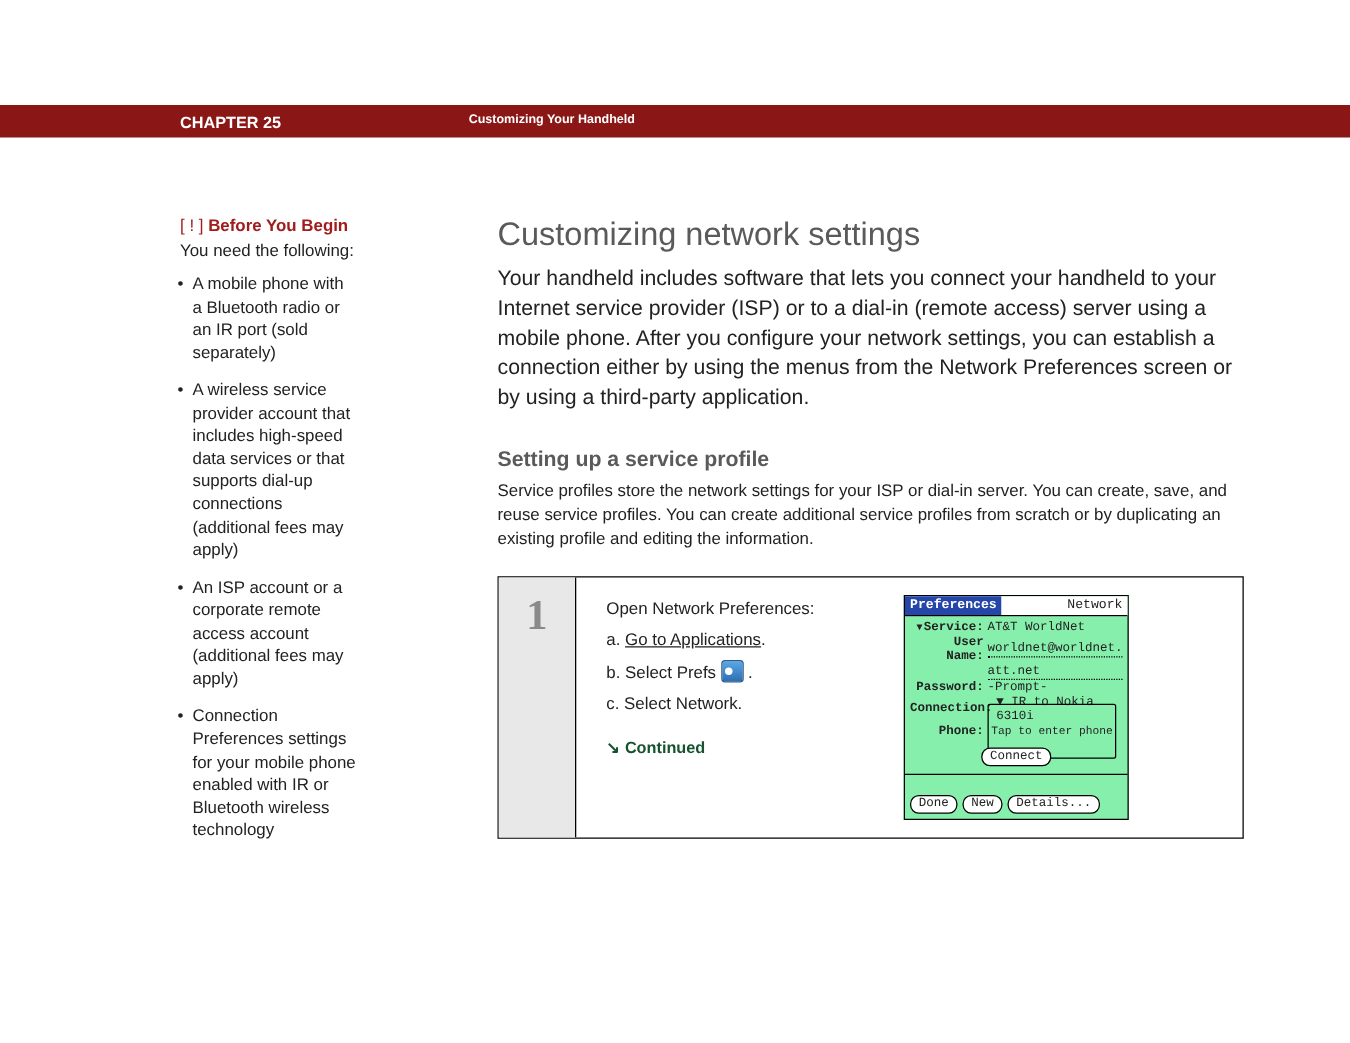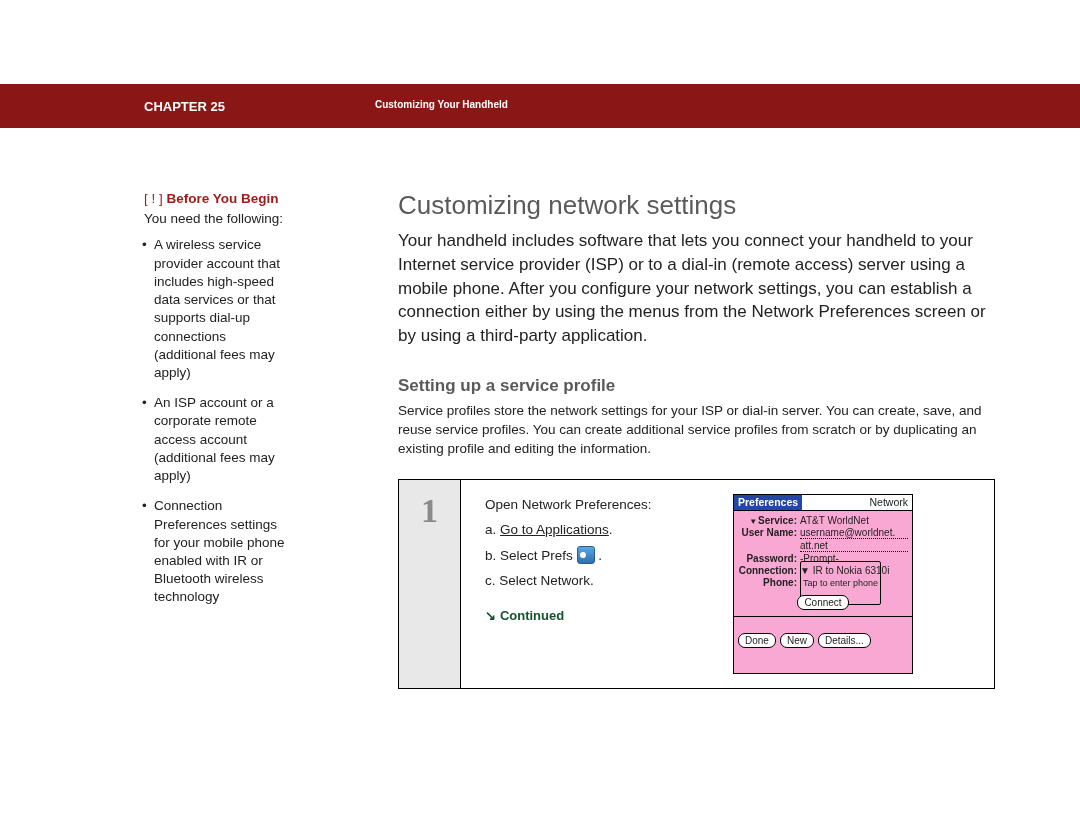--- a/index.html
+++ b/index.html
@@ -1,49 +1,49 @@
 <!DOCTYPE html>
 <html><head>
 <meta charset="utf-8">
 <style>
   * { box-sizing: border-box; margin: 0; padding: 0; }
   body { font-family: "Helvetica Neue", Arial, sans-serif; background: #fff; color: #222; width: 1080px; }
   .page { padding: 0 0 40px 0; }
   .topspace { height: 84px; }
-  .header-bar { background: #8a1616; color: #fff; height: 44px; display: flex; align-items: center; padding: 0 0; }
+  .header-bar { background: #8a1616; color: #fff; height: 26px; display: flex; align-items: center; padding: 0 0; }
   .header-inner { display: flex; width: 100%; }
   .hdr-chapter { font-weight: bold; font-size: 13px; margin-left: 144px; }
   .hdr-title { font-weight: bold; font-size: 10px; margin-left: 150px; }
   .content { display: flex; margin-top: 62px; padding: 0 85px 0 0; }
   .leftcol { width: 310px; flex-shrink: 0; padding-left: 144px; padding-right: 24px; font-size: 13.5px; line-height: 1.35; color: #222; }
   .byb-label { color: #a11d1d; font-weight: bold; font-size: 13.5px; }
   .byb-label .brackets { color: #a11d1d; font-weight: normal; }
   .leftcol p { margin-top: 2px; }
   .leftcol ul { list-style: none; margin-top: 8px; }
   .leftcol li { margin-bottom: 12px; position: relative; padding-left: 10px; }
   .leftcol li::before { content: "•"; position: absolute; left: -2px; top: 0; }
   .rightcol { flex: 1; padding-left: 88px; }
   h1 { font-size: 26px; font-weight: 400; color: #5a5a5a; letter-spacing: 0; margin-bottom: 8px; }
   .intro { font-size: 17px; line-height: 1.4; color: #222; margin-bottom: 28px; }
   h2 { font-size: 17px; font-weight: 700; color: #5a5a5a; margin-bottom: 6px; }
   .subintro { font-size: 13.5px; line-height: 1.4; color: #222; margin-bottom: 20px; }
   .stepbox { border: 1.5px solid #000; display: flex; min-height: 210px; }
   .stepnum-cell { width: 62px; background: #e8e8e8; border-right: 1.5px solid #000; display: flex; align-items: flex-start; justify-content: center; padding-top: 12px; }
   .stepnum { font-size: 34px; font-weight: 700; color: #8a8a8a; font-family: Georgia, serif; }
-  .stepbody { flex: 1; display: flex; padding: 14px 16px 14px 24px; gap: 38px; }
+  .stepbody { flex: 1; display: flex; padding: 14px 16px 14px 24px; gap: 28px; }
   .steptext { flex: 0 0 210px; font-size: 13.5px; line-height: 1.6; }
   .steptext .ol { margin-top: 4px; }
   .steptext .ol div { margin-bottom: 4px; padding-left: 16px; text-indent: -16px; }
   .steptext .link { text-decoration: underline; font-weight: 400; }
   .continued { color: #14532d; font-weight: 700; font-size: 13px; margin-top: 14px; }
   .continued-arrow { display:inline-block; margin-right:4px; font-size:13px; }
   .prefs-icon { display:inline-block; width:18px; height:18px; vertical-align:-4px; background: linear-gradient(#5aa8e6,#2d6fb0); border:1px solid #2a5a8f; border-radius:3px; position:relative; }
   .prefs-icon::after{ content:""; position:absolute; width:6px; height:6px; background:#fff; border-radius:50%; left:2px; top:5px; }
   .screenshot-cell { flex: 1; display:flex; justify-content:flex-start; }
-  .palm { width: 180px; border: 1px solid #000; font-family: Liberation Sans, sans-serif; font-size: 10.5px; background: #f9a8d4; }
+  .palm { width: 180px; border: 1px solid #000; font-family: Liberation Mono, monospace; font-size: 10.5px; background: #86efac; }
   .palm-title { background: #fff; display:flex; border-bottom:1px solid #000; height:16px; align-items:center; }
   .palm-title-left { background:#2346a8; color:#fff; font-weight:bold; padding:0 4px; height:100%; display:flex; align-items:center; font-size:10.5px; }
   .palm-title-right { flex:1; text-align:right; padding-right:4px; font-size:10.5px; }
   .palm-body { padding: 4px 4px 2px 4px; display:flex; flex-direction:column; gap:1px; }
   .palm-row { display:flex; align-items:center; font-size:10px; }
   .palm-lbl { font-weight:bold; text-align:right; flex:0 0 62px; padding-right:3px; }
   .palm-lbl .tri { font-size:8px; margin-right:1px; }
   .palm-val { flex:1; }
   .palm-val.dotted { border-bottom: 1px dotted #000; padding-bottom:0; }
   .palm-btn { border:1px solid #000; border-radius:7px; padding:0 6px; font-size:10px; background:#fff; line-height:13px; }
@@ -64,20 +64,21 @@
   </div>
 
   <div class="content">
     <aside class="leftcol">
       <div class="byb-label">
         <span class="brackets">[ ! ]</span>
         <span>Before You Begin</span>
       </div>
       <p>You need the following:</p>
       <ul>
+        <li>A mobile phone with a Bluetooth radio or an IR port (sold separately)</li>
         <li>A wireless service provider account that includes high-speed data services or that supports dial-up connections (additional fees may apply)</li>
         <li>An ISP account or a corporate remote access account (additional fees may apply)</li>
         <li>Connection Preferences settings for your mobile phone enabled with IR or Bluetooth wireless technology</li>
       </ul>
     </aside>
 
     <main class="rightcol">
       <h1>Customizing network settings</h1>
       <p class="intro">Your handheld includes software that lets you connect your handheld to your Internet service provider (ISP) or to a dial-in (remote access) server using a mobile phone. After you configure your network settings, you can establish a connection either by using the menus from the Network Preferences screen or by using a third-party application.</p>
 
@@ -114,21 +115,21 @@
                 <div class="palm-title-left">Preferences</div>
                 <div class="palm-title-right">Network</div>
               </div>
               <div class="palm-body">
                 <div class="palm-row">
                   <div class="palm-lbl"><span class="tri">▼</span><span>Service:</span></div>
                   <div class="palm-val">AT&amp;T WorldNet</div>
                 </div>
                 <div class="palm-row">
                   <div class="palm-lbl"><span>User Name:</span></div>
-                  <div class="palm-val dotted">username@worldnet.</div>
+                  <div class="palm-val dotted">worldnet@worldnet.</div>
                 </div>
                 <div class="palm-row">
                   <div class="palm-lbl"></div>
                   <div class="palm-val dotted">att.net</div>
                 </div>
                 <div class="palm-row">
                   <div class="palm-lbl"><span>Password:</span></div>
                   <div class="palm-val">-Prompt-</div>
                 </div>
                 <div class="palm-row">

